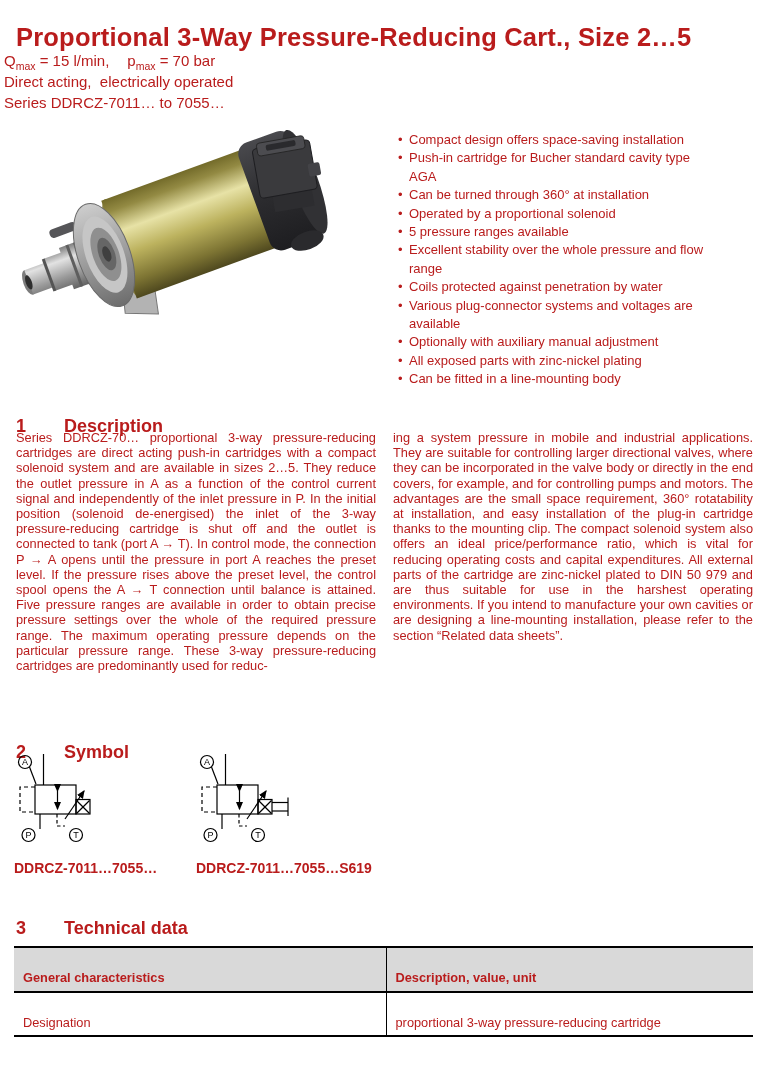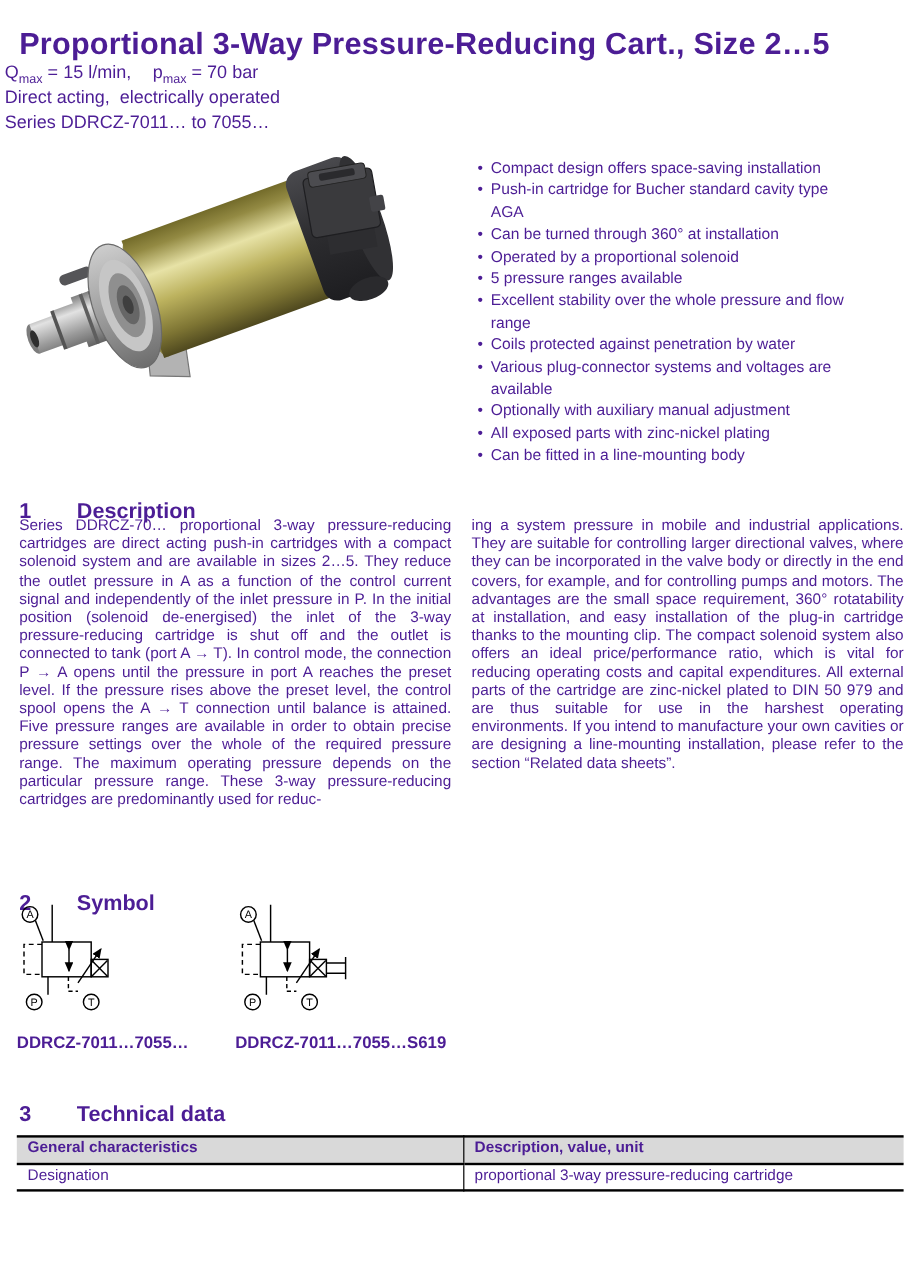--- a/index.html
+++ b/index.html
@@ -1,18 +1,18 @@
 <!DOCTYPE html>
 <html><head>
 <meta charset="utf-8">
 <style>
   html,body{margin:0;padding:0;background:#ffffff;}
   .page{
     position:relative;width:764px;height:1071px;background:#ffffff;
-    font-family:"Liberation Sans","DejaVu Sans",sans-serif;color:#4c1d95;
+    font-family:"Liberation Sans","DejaVu Sans",sans-serif;color:#b91c1c;
     overflow:hidden;
   }
   .title{
     position:absolute;left:16px;top:6px;font-size:25.5px;font-weight:bold;
     letter-spacing:.2px;white-space:nowrap;
   }
   .subtitle{position:absolute;left:4px;top:50px;font-size:15px;line-height:21px;}
   .subtitle .line{white-space:pre;}
   .subtitle sub{font-size:10.5px;line-height:0;}
   .spec-gap{display:inline-block;width:18px;}
@@ -46,21 +46,21 @@
   .symbol-caption{font-size:14px;font-weight:bold;margin-top:14px;white-space:nowrap;}
   .sym-svg text{font-size:9px;font-family:"Liberation Sans","DejaVu Sans",sans-serif;}
 
   .tech-table{
     position:absolute;left:14px;top:946px;width:739px;
     border-collapse:collapse;font-size:12.8px;
     border-top:2px solid #000;border-bottom:2px solid #000;
   }
   .tech-table th,.tech-table td{
     text-align:left;font-weight:normal;vertical-align:top;
-    padding:0 8px 4px 9px;line-height:16.5px;
+    padding:22px 8px 4px 9px;line-height:16.5px;
   }
   .tech-table th{font-weight:bold;border-bottom:2px solid #000;}
   .tech-table td{border-bottom:1px solid #000;}
   .tech-table tr:last-child td{border-bottom:none;}
   .tech-table .c2{border-left:1px solid #000;}
   .tech-table td.c2{white-space:pre-line;}
 </style>
 </head>
 <body>
 

